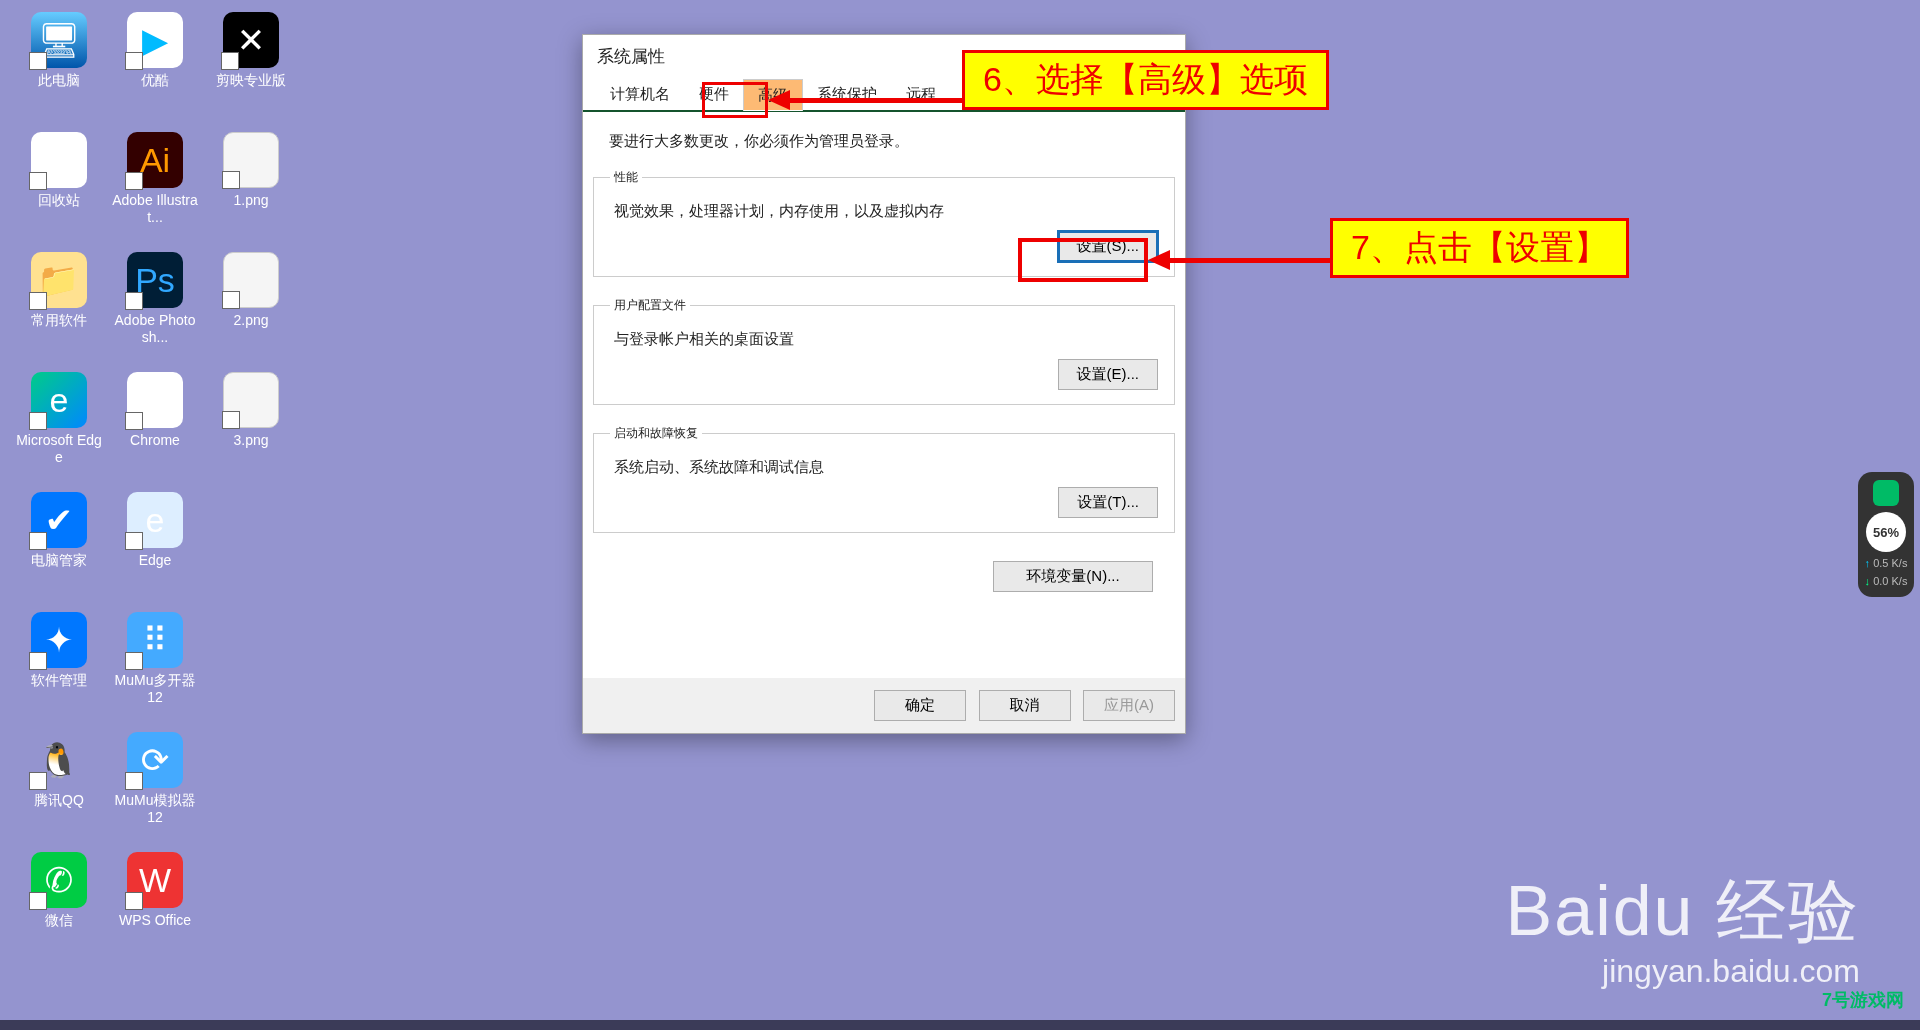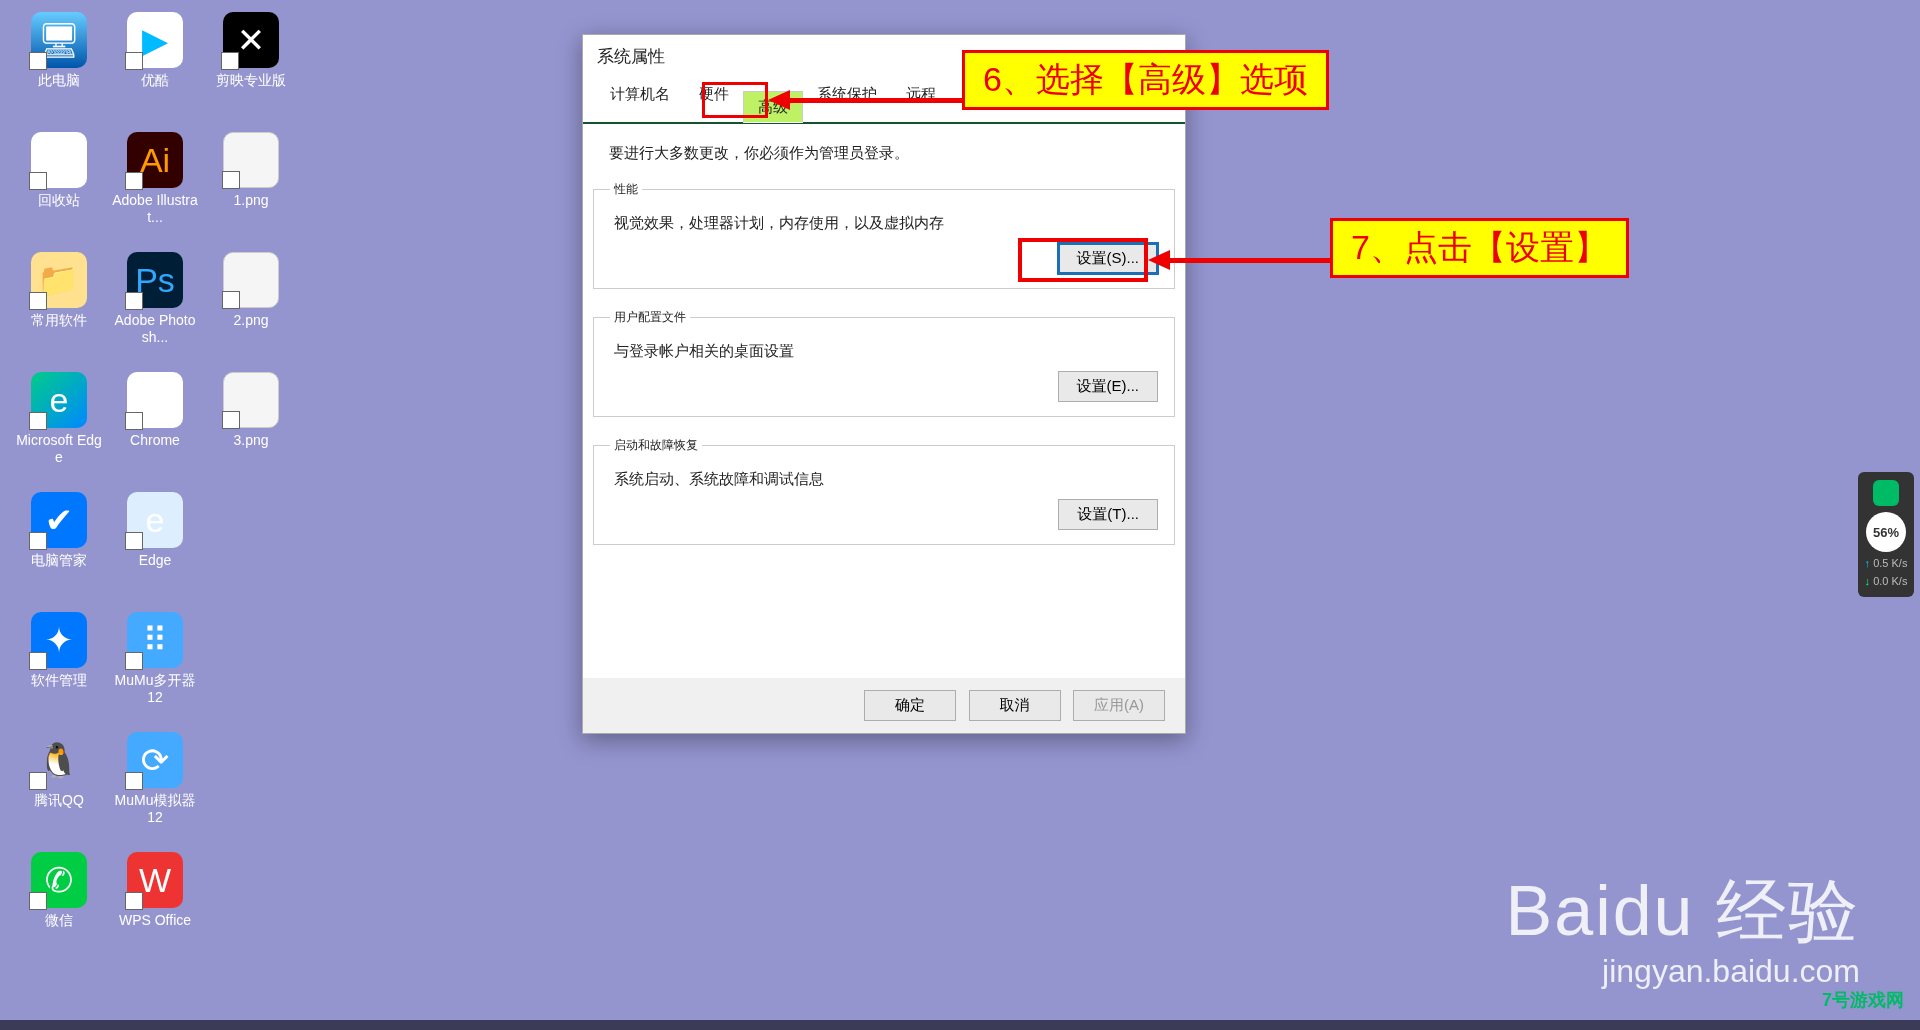--- a/index.html
+++ b/index.html
@@ -32,44 +32,44 @@
 .ic-wechat{background:#0c4;color:#fff;border-radius:14px;} .ic-wps{background:#e33;color:#fff;border-radius:10px;}
 
 .dialog {
   position:absolute; left:582px; top:34px; width:604px; height:700px;
   background:#fff; border:1px solid #aaa;
   box-shadow:0 6px 22px rgba(0,0,0,.35);
 }
 .dlg-title { padding:10px 14px; font-size:17px; color:#222;}
 .tabs { display:flex; border-bottom:2px solid #14532d; padding-left:12px;}
 .tab { padding:6px 14px 5px; font-size:15px; color:#222; border:1px solid transparent; border-bottom:none; margin-right:-1px; cursor:pointer;}
-.tab.active { background:#bef264; border-color:#ccc; border-bottom:1px solid #fff; position:relative; top:1px;margin-top:12px;}
+.tab.active { background:#fdba74; border-color:#ccc; border-bottom:1px solid #fff; position:relative; top:1px;}
 .tab-hl { position:absolute; border:3px solid #e00; left:702px; top:82px; width:66px; height:36px; pointer-events:none;}
 .tab-content { padding:18px 10px 12px; font-size:15px; color:#222;}
 .admin-note { margin:2px 0 18px 16px;}
 fieldset.sg { border:1px solid #ccc; margin-bottom:20px; padding:12px 16px 14px;}
 fieldset.sg legend { font-size:12px; padding:0 4px;}
 .sg-desc { margin:4px 0 10px 4px;}
 .sg-btnrow { text-align:right;}
 .winbtn { background:#e9e9e9; border:1px solid #adadad; padding:5px 18px; font-size:15px; cursor:pointer; min-width:96px;}
 .winbtn.hl { outline:3px solid #1a6fb7; outline-offset:-2px;}
 .hl-box { position:absolute; border:4px solid #e00; left:1018px; top:238px; width:130px; height:44px; pointer-events:none;}
 .env-row { text-align:right; padding:8px 22px 0;}
-.dlg-footer { position:absolute; left:0; right:0; bottom:0; padding:12px 20px; text-align:right; background:#f0f0f0;}
+.dlg-footer { position:absolute; left:0; right:0; bottom:0; padding:12px 10px; text-align:right; background:#f0f0f0;}
 .dlg-footer .winbtn { min-width:92px; margin-left:8px;}
 .winbtn.dis { color:#999;}
 
 .callout { position:absolute; background:#ff0; border:3px solid #e00; color:#e00; font-size:34px; font-weight:500; padding:4px 18px; white-space:nowrap;}
 .co1 { left:962px; top:50px;}
 .co2 { left:1330px; top:218px;}
 .arrow { position:absolute; pointer-events:none;}
 .arrow-line { position:absolute; background:#e00; height:5px;}
 .arrow-head { position:absolute; width:0; height:0; border-top:10px solid transparent; border-bottom:10px solid transparent; border-right:22px solid #e00;}
 
-.widget { position:absolute; right:6px; top:472px; width:56px; background:#333; border-radius:6px; color:#fff; font-size:13px; padding:8px 0; text-align:center;}
+.widget { position:absolute; right:6px; top:472px; width:56px; background:#333; border-radius:14px; color:#fff; font-size:13px; padding:8px 0; text-align:center;}
 .widget .shield { width:26px; height:26px; margin:0 auto 6px; background:#0b6; border-radius:6px;}
 .widget .pct { background:#fff; color:#333; width:40px; height:40px; border-radius:50%; margin:4px auto; display:flex; align-items:center; justify-content:center; font-weight:bold;}
 .widget .net { font-size:11px; color:#bbb; line-height:1.3; margin-top:4px;}
 .widget .up::before{content:"↑ ";color:#0cf;} .widget .dn::before{content:"↓ ";color:#0f8;}
 
 .brand { position:absolute; right:60px; bottom:40px; color:rgba(255,255,255,.85); text-align:right;}
 .brand .b1 { font-size:70px; font-weight:normal; letter-spacing:2px;}
 .brand .b2 { font-size:32px; margin-top:-6px;}
 .corner { position:absolute; right:16px; bottom:18px; color:#0b6; font-size:18px; font-weight:bold;}
 
@@ -193,20 +193,23 @@
     </fieldset>
 
     <fieldset class="sg">
       <legend>启动和故障恢复</legend>
       <div class="sg-desc">系统启动、系统故障和调试信息</div>
       <div class="sg-btnrow">
         <button class="winbtn">设置(T)...</button>
       </div>
     </fieldset>
 
+    <div class="env-row">
+      <button class="winbtn" style="min-width:160px">环境变量(N)...</button>
+    </div>
   </div>
   <div class="dlg-footer">
     <button class="winbtn">确定</button>
     <button class="winbtn">取消</button>
     <button class="winbtn dis">应用(A)</button>
   </div>
 </div>
 
 <div class="tab-hl"></div>
 <div class="hl-box"></div>

